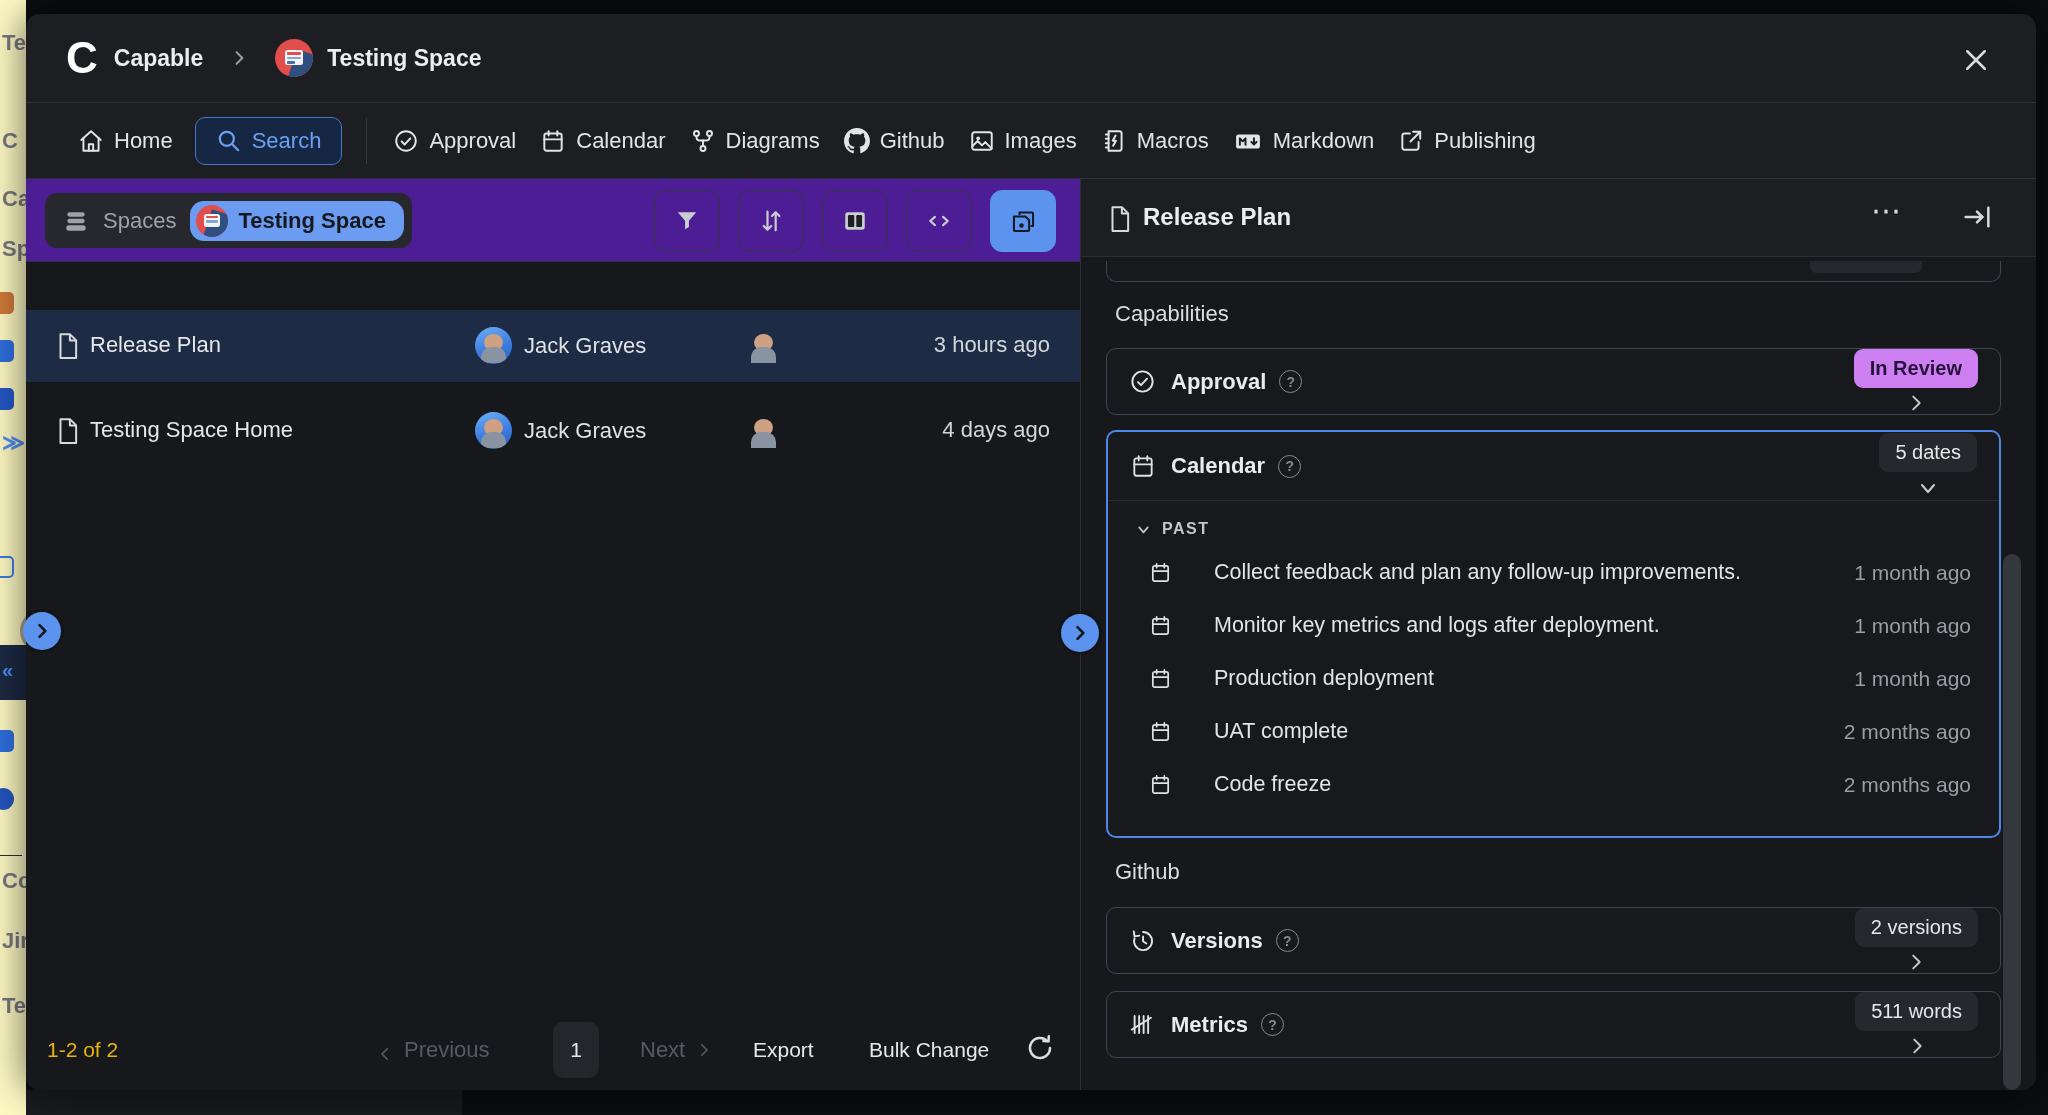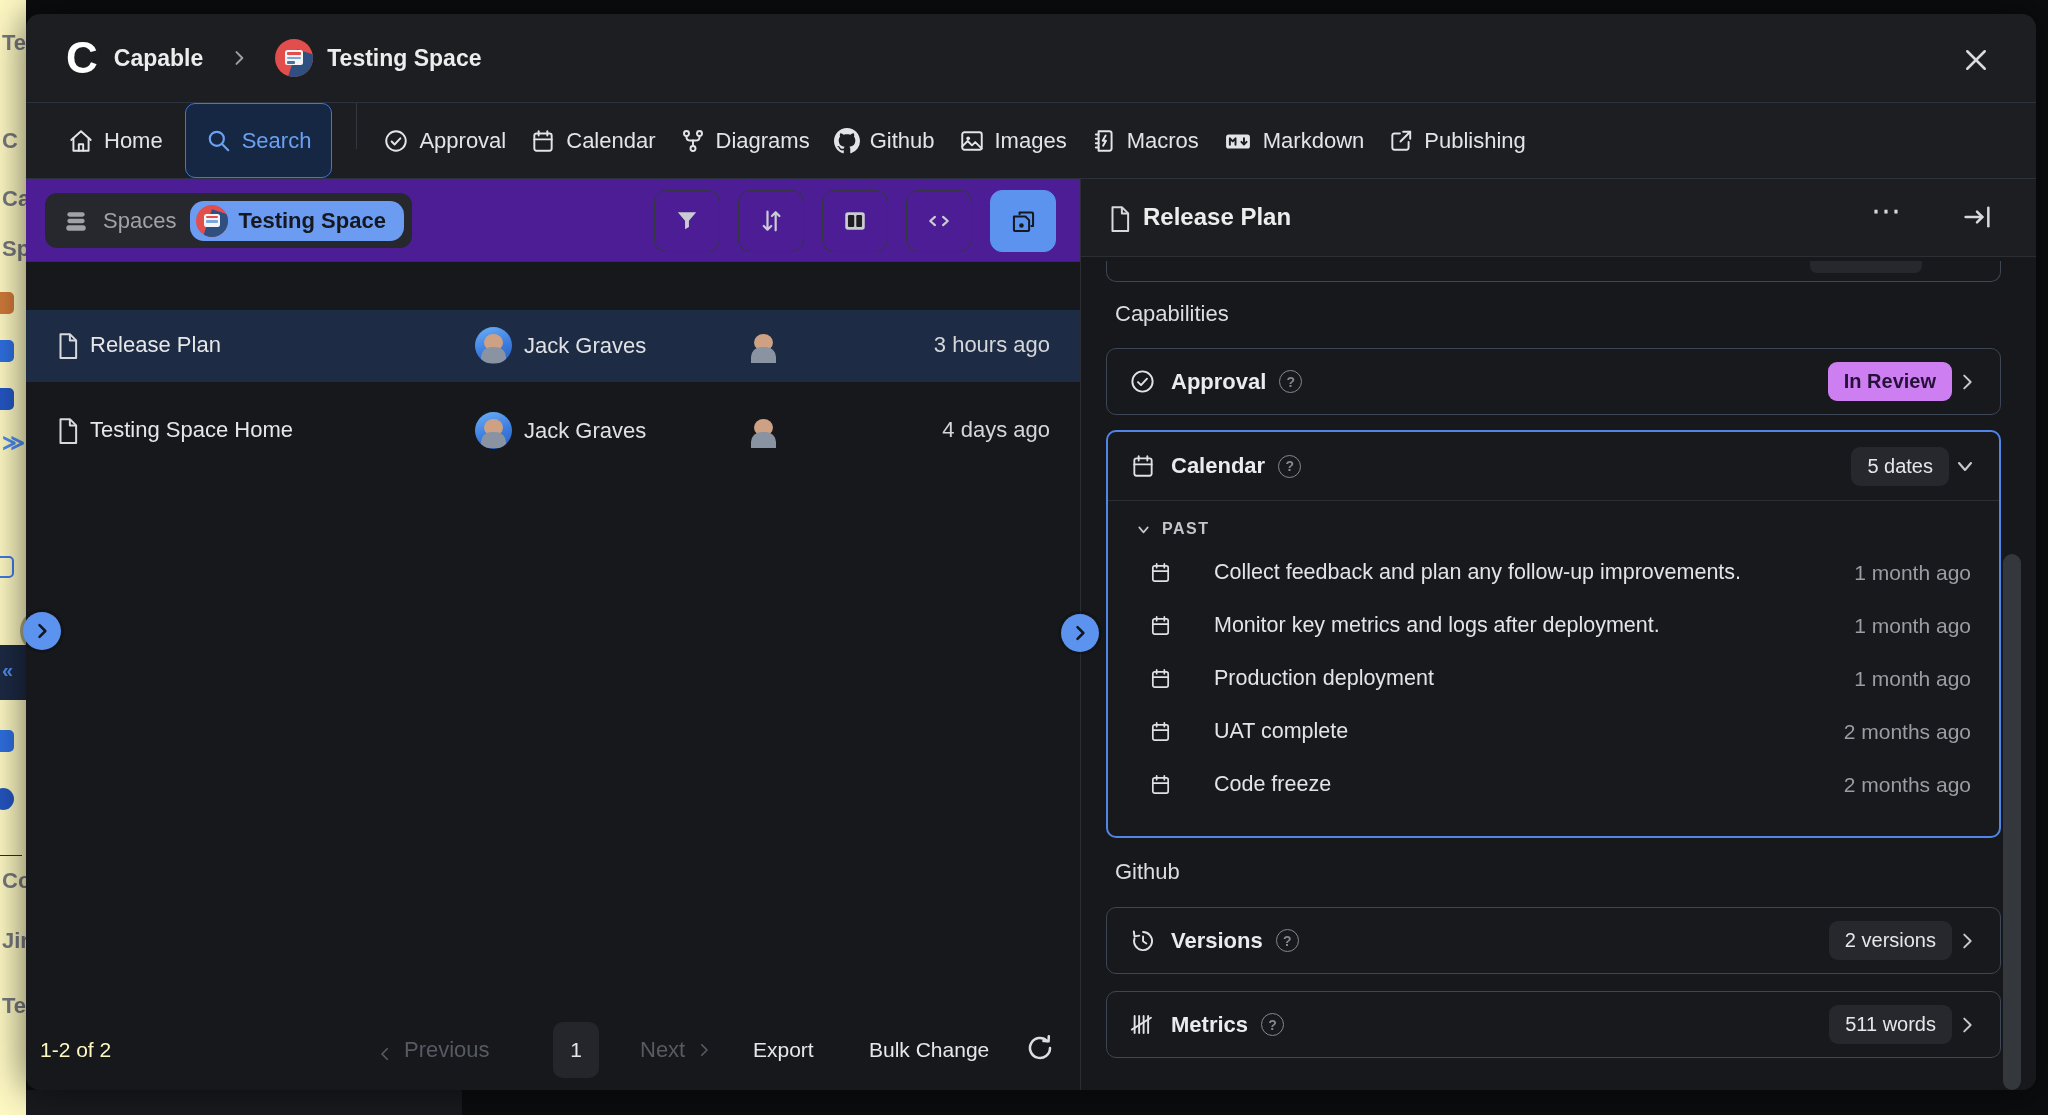--- a/index.html
+++ b/index.html
@@ -21,21 +21,21 @@
   .crumb-app { font-size:23px; font-weight:600; color:#eceded; }
   .crumb-sep { margin:0 26px; color:#9a9da3; display:flex; }
   .space-ic { width:38px; height:38px; border-radius:50%; background:#e14e4b; position:relative; overflow:hidden; flex:0 0 auto; }
   .space-ic .wedge { position:absolute; right:-8px; bottom:-10px; width:30px; height:34px; background:#2e4f80; transform:rotate(18deg); }
   .space-ic .card { position:absolute; left:10px; top:11px; width:18px; height:15px; background:#f2f4f6; border-radius:2.5px; }
   .space-ic .card i { display:block; height:2.5px; border-radius:1px; margin:2px 2px 0 2px; }
   .crumb-space { font-size:23px; font-weight:600; color:#eceded; margin-left:14px; }
   .close-btn { position:absolute; right:40px; top:26px; width:40px; height:40px; display:flex; align-items:center; justify-content:center; color:#d9dbde; cursor:pointer; }
 
   
-  .navbar { position:absolute; left:0; top:89px; width:100%; height:76px; display:flex; padding:0 30px; border-bottom:1px solid #2b313d; }
+  .navbar { position:absolute; left:0; top:89px; width:100%; height:76px; display:flex; align-items:center; padding:0 40px; border-bottom:1px solid #2b313d; }
   .nav-item { display:flex; align-items:center; gap:10px; font-size:22px; color:#e3e4e7; padding:10px 12px; cursor:pointer; white-space:nowrap; }
   .nav-item svg { flex:0 0 auto; }
   .nav-search { border:1.5px solid #4674cf; background:#152743; color:#6ba1f2; border-radius:10px; padding:10px 20px; margin:0 10px; }
   .nav-divider { width:1px; height:46px; background:#33373e; margin:0 14px; }
 
   
   .left-panel { position:absolute; left:0; top:165px; width:1054px; height:911px; background:#17181c; }
   .right-panel { position:absolute; left:1054px; top:165px; width:956px; height:911px; background:#17181c; border-left:1px solid #2b2e33; }
 
   
@@ -59,21 +59,21 @@
   .doc-ic { position:absolute; left:27px; top:20px; color:#d7d9dc; }
   .avatar { width:37px; height:37px; border-radius:50%; background:linear-gradient(160deg,#6db1f5 0%,#3c7de0 55%,#2b5fc0 100%); position:relative; overflow:hidden; flex:0 0 auto; }
   .avatar::before { content:""; position:absolute; left:9px; top:7px; width:19px; height:17px; border-radius:50%; background:#cfa184; }
   .avatar::after { content:""; position:absolute; left:6px; top:20px; width:25px; height:16px; border-radius:10px 10px 0 0; background:#8a93a2; }
   .creator { position:absolute; left:449px; top:17px; display:flex; align-items:center; gap:12px; font-size:22px; color:#dfe1e4; }
   .collab { position:absolute; left:719px; top:17px; }
   .cell-time { position:absolute; right:30px; top:22px; font-size:22px; color:#d4d6d9; }
 
   
   .pagebar { position:absolute; left:0; bottom:0; width:100%; height:80px; display:flex; align-items:center; }
-  .range { position:absolute; left:14px; font-size:21px; color:#fef9c3; }
+  .range { position:absolute; left:21px; font-size:21px; color:#eab308; }
   .pg-prev { position:absolute; left:350px; display:flex; align-items:flex-end; gap:10px; font-size:22px; color:#565a63; cursor:default; }
   .pg-num { position:absolute; left:527px; width:46px; height:56px; top:12px; background:#24262b; border-radius:10px; display:flex; align-items:center; justify-content:center; font-size:21px; color:#e6e7e9; cursor:pointer; }
   .pg-next { position:absolute; left:614px; display:flex; align-items:center; gap:10px; font-size:22px; color:#565a63; cursor:default; }
   .pg-export { position:absolute; left:727px; font-size:21px; color:#e6e7e9; cursor:pointer; }
   .pg-bulk { position:absolute; left:843px; font-size:21px; color:#e6e7e9; cursor:pointer; }
   .pg-refresh { position:absolute; left:998px; top:22px; color:#dcdee1; cursor:pointer; }
 
   
   .rp-head { position:absolute; left:0; top:0; width:100%; height:78px; background:#1c1e22; border-bottom:1px solid #2b2e33; }
   .rp-title { position:absolute; left:62px; top:24px; font-size:24px; font-weight:600; color:#eceded; }
@@ -83,21 +83,21 @@
 
   .partial-card { position:absolute; left:25px; top:82px; width:895px; height:21px; border:1.5px solid #3d4654; border-top:none; border-radius:0 0 10px 10px; background:#17191d; }
   .partial-pill { position:absolute; right:78px; top:0; width:112px; height:12px; background:#26282d; border-radius:0 0 7px 7px; }
 
   .sec-label { position:absolute; left:34px; font-size:22px; font-weight:500; color:#dcdde0; }
 
   .cap-card { position:absolute; left:25px; width:895px; height:67px; border:1.5px solid #3d4654; border-radius:10px; background:#17191d; display:flex; align-items:center; padding:0 22px; cursor:pointer; }
   .cap-card .ic { color:#e0e2e5; display:flex; }
   .cap-card .lbl { font-size:22px; font-weight:600; color:#eaebec; margin-left:15px; }
   .help { width:23px; height:23px; border:1.5px solid #85888f; border-radius:50%; color:#85888f; font-size:14px; font-weight:700; display:inline-flex; align-items:center; justify-content:center; margin-left:13px; }
-  .card-right { margin-left:auto; display:flex; align-items:center; gap:4px; }
+  .card-right { margin-left:auto; display:flex; align-items:center; gap:4px;flex-direction:column; }
   .badge { background:#26282d; border-radius:9px; padding:8px 16px; font-size:20px; color:#e6e7e9; white-space:nowrap; }
   .badge.purple { background:#cd7ff2; color:#26113a; font-weight:600; }
   .chev { color:#c7c9cd; display:flex; }
 
   .cal-card { position:absolute; left:25px; top:251px; width:895px; height:408px; border:2px solid #4f86e8; border-radius:10px; background:#17191d; }
   .cal-head { position:absolute; left:0; top:0; width:100%; height:69px; display:flex; align-items:center; padding:0 22px; border-bottom:1px solid #2b2e33; cursor:pointer; }
   .past-row { position:absolute; left:27px; top:88px; display:flex; align-items:center; gap:10px; font-size:16px; font-weight:700; letter-spacing:1.5px; color:#c3c6cb; cursor:pointer; }
   .cal-item { position:absolute; left:0; width:100%; height:52px; }
   .cal-item .ic { position:absolute; left:41px; top:14px; color:#dfe1e4; }
   .cal-item .txt { position:absolute; left:78px; top:13px; font-size:21.5px; color:#e3e4e6; white-space:nowrap;margin-left:28px; }

